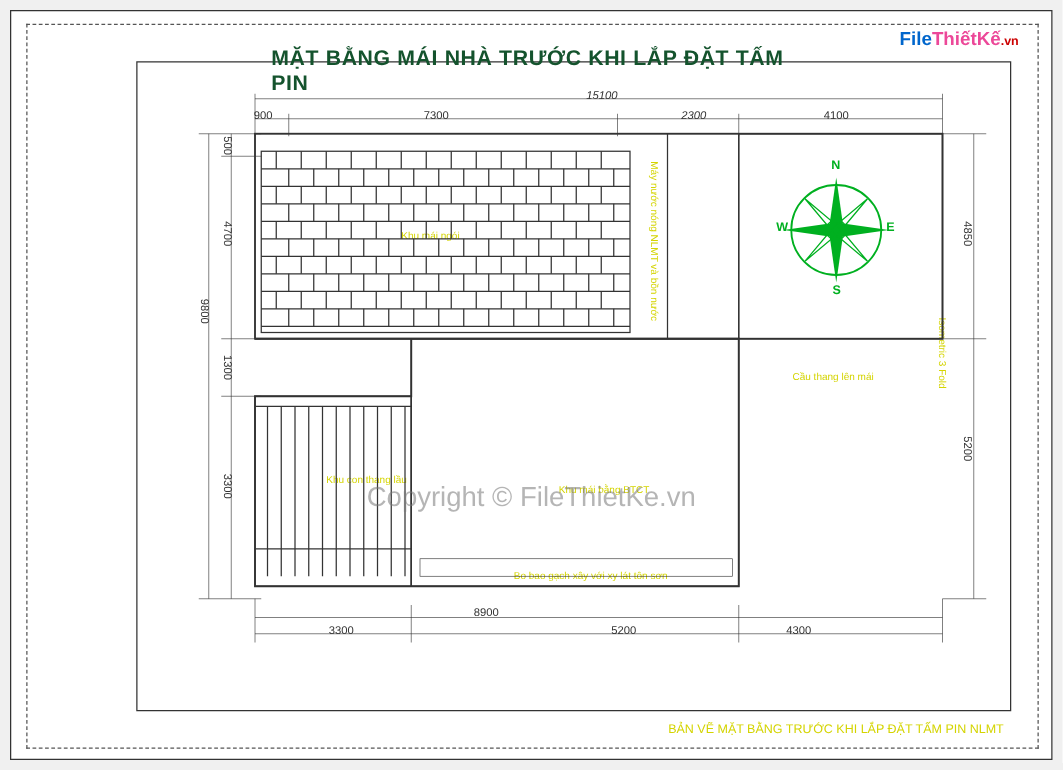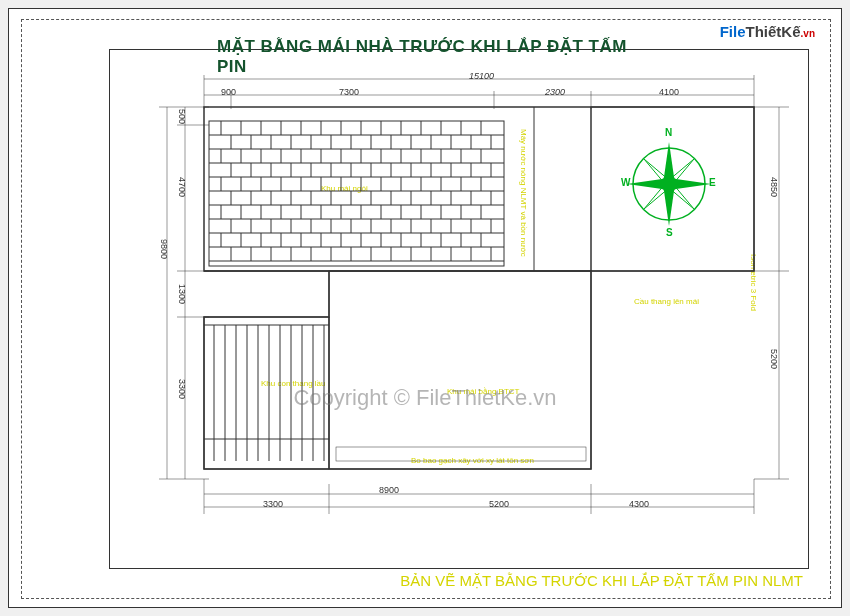--- a/index.html
+++ b/index.html
@@ -4,27 +4,27 @@
 <style>
 * { margin: 0; padding: 0; box-sizing: border-box; }
 body { width: 850px; height: 616px; background: #f0f0f0; font-family: Arial, sans-serif; position: relative; overflow: hidden; }
 .canvas { position: absolute; left: 8px; top: 8px; width: 834px; height: 600px; background: #fff; border: 1px solid #333; }
 .dashed-border { position: absolute; left: 12px; top: 10px; width: 810px; height: 580px; border: 1px dashed #555; }
 .inner-frame { position: absolute; left: 100px; top: 40px; width: 700px; height: 520px; border: 1px solid #333; }
 
 .watermark-logo { position: absolute; right: 26px; top: 14px; font-size: 15px; font-weight: bold; z-index: 30; }
 .watermark-logo .f { color: #0066cc; }
 .watermark-logo .ile { color: #0066cc; }
-.watermark-logo .tk { color: #404040; margin-top: 19px; }
+.watermark-logo .tk { color: #ec4899; margin-top: 19px; }
 .watermark-logo .vn { color: #cc0000; font-size: 10px; }
 
 .copyright { position: absolute; left: 50%; top: 65%; transform: translate(-50%, -50%); font-size: 22px; color: rgba(120,120,120,0.55); font-weight: 500; pointer-events: none; z-index: 40; }
 
 .title { position: absolute; left: 50%; top: 28px; transform: translateX(-50%); color: #14532d; font-size: 17px; font-weight: bold; letter-spacing: 0.5px; }
-.footer { position: absolute; right: 38px; bottom: 18px; color: #d4d400; font-size: 15px; }
+.footer { position: absolute; right: 38px; bottom: 18px; color: #d4d400; font-size: 10px; }
 
 .dim-text { position: absolute; font-size: 9px; color: #333; }
 .dim-v { writing-mode: vertical-rl; text-orientation: mixed; }
 
 .yellow-label { position: absolute; color: #d4d400; font-size: 8px; }
 .yellow-label-v { writing-mode: vertical-rl; text-orientation: mixed; }
 
 .compass-label { position: absolute; color: #00b020; font-size: 10px; font-weight: bold; }
 
 line { stroke: #333; stroke-width: 1; }
@@ -42,21 +42,21 @@
   <div class="inner-frame"></div>
 
   <div class="watermark-logo">
     <span class="f">F</span><span class="ile">ile</span><span class="tk">ThiếtKế</span><span class="vn">.vn</span>
   </div>
 
   <div class="title">MẶT BẰNG MÁI NHÀ TRƯỚC KHI LẮP ĐẶT TẤM PIN</div>
   <div class="footer">BẢN VẼ MẶT BẰNG TRƯỚC KHI LẮP ĐẶT TẤM PIN NLMT</div>
 
   <div class="dim-text" style="left:460px; top:62px;font-style:italic;">15100</div>
-  <div class="dim-text" style="left:212px; top:78px;">900</div>
+  <div class="dim-text" style="left:194px; top:78px;">900</div>
   <div class="dim-text" style="left:330px; top:78px;">7300</div>
   <div class="dim-text" style="left:536px; top:78px;font-style:italic;">2300</div>
   <div class="dim-text" style="left:650px; top:78px;">4100</div>
 
   <div class="dim-text dim-v" style="left:150px; top:230px;">9800</div>
   <div class="dim-text dim-v" style="left:168px; top:100px;">500</div>
   <div class="dim-text dim-v" style="left:168px; top:168px;">4700</div>
   <div class="dim-text dim-v" style="left:168px; top:275px;">1300</div>
   <div class="dim-text dim-v" style="left:168px; top:370px;">3300</div>
 

